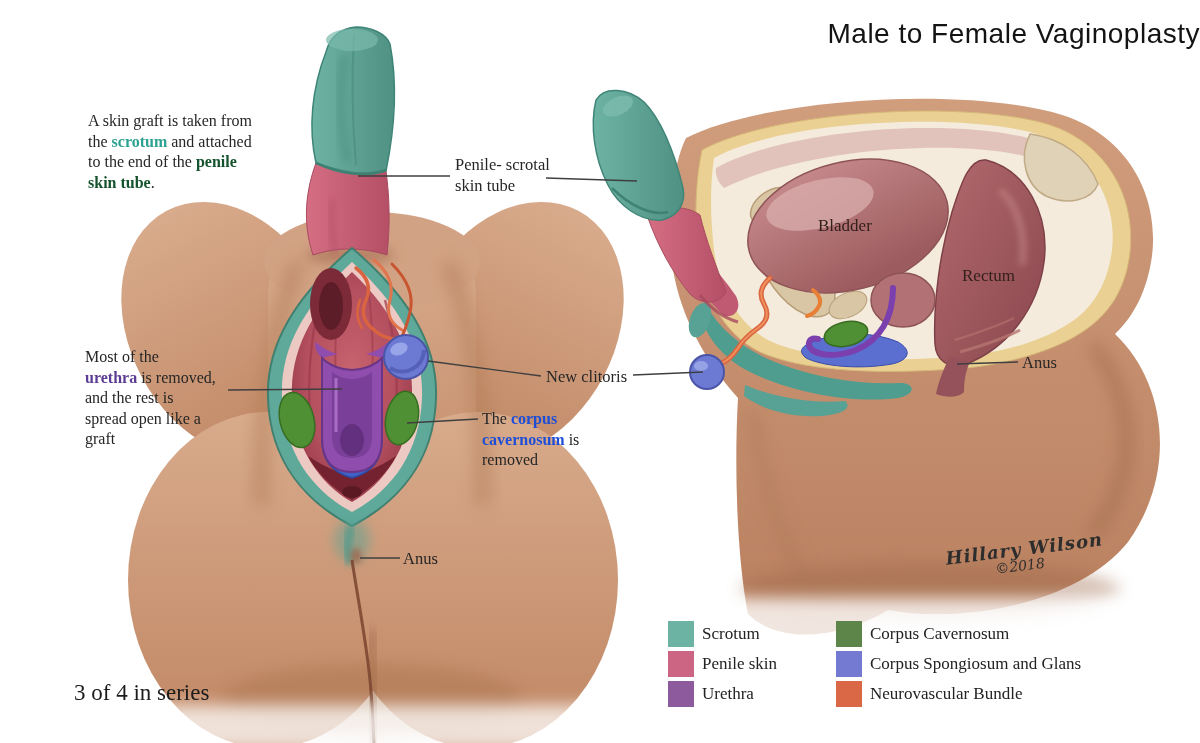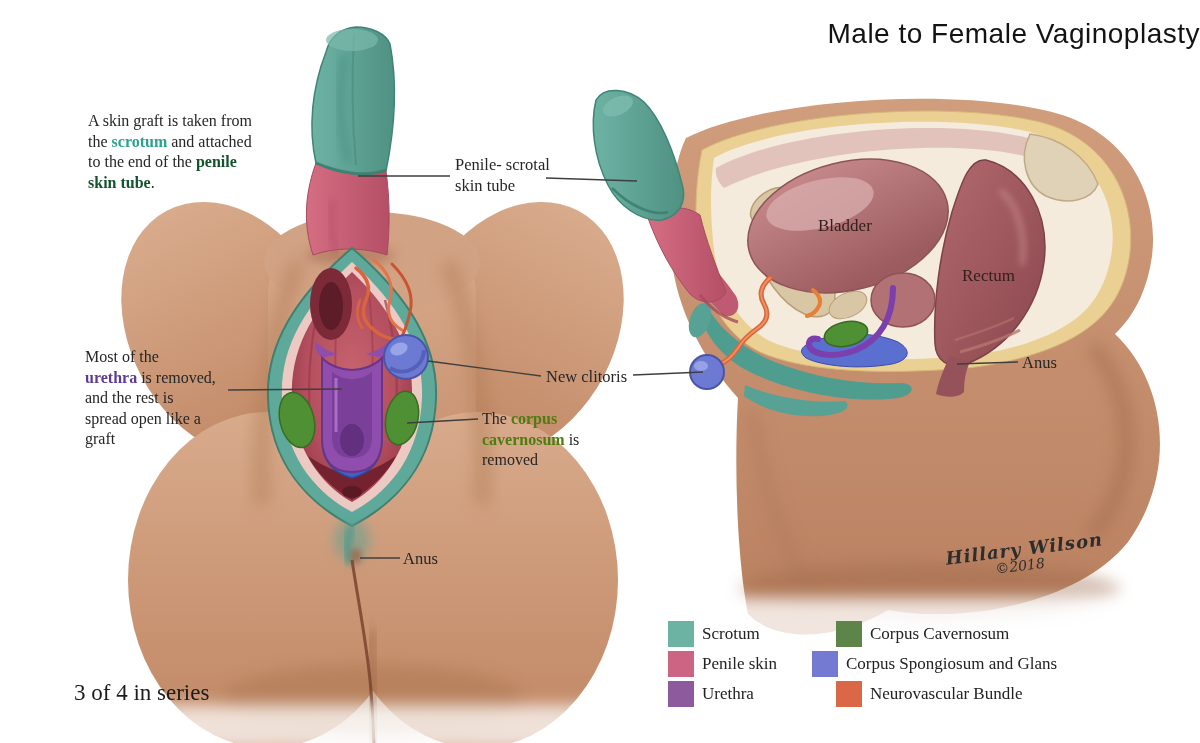--- a/index.html
+++ b/index.html
@@ -7,21 +7,21 @@
           font-family:"Liberation Serif",serif;color:#2a2a2a;}
   svg.art{position:absolute;left:0;top:0;}
   .title{position:absolute;left:0;right:0;top:18px;text-align:right;
          font-family:"Liberation Sans",sans-serif;font-size:28px;color:#131313;letter-spacing:.5px;}
   .note{position:absolute;font-size:16px;line-height:20.5px;color:#262626;}
   .nl{white-space:nowrap;}
   .hl{font-weight:bold;}
   .hl-teal{color:#2ba190;}
   .hl-pink{color:#14532d;}
   .hl-purple{color:#5c3c94;}
-  .hl-green{color:#4d7c0f;}
+  .hl-green{color:#1d4ed8;}
   .lbl{position:absolute;font-size:16.5px;line-height:21px;color:#262626;}
   .lbl-organ{position:absolute;font-size:17px;color:#33201b;}
   .series{position:absolute;left:74px;top:680px;font-size:23px;color:#1b1b1b;}
   .signature{position:absolute;left:946px;top:538px;transform:rotate(-7deg);color:#2d2d2d;}
   .sig-name{font-family:"DejaVu Serif",serif;font-style:italic;font-weight:bold;font-size:18px;letter-spacing:1px;}
   .sig-year{font-family:"DejaVu Serif",serif;font-style:italic;font-size:14px;margin-left:48px;margin-top:-2px;}
   .legend-item{position:absolute;height:27px;display:flex;align-items:center;gap:8px;}
   .swatch{width:26px;height:26px;flex:0 0 26px;}
   .legend-label{font-size:17px;color:#222;white-space:nowrap;}
 </style>
@@ -282,21 +282,21 @@
       <span class="legend-label">Penile skin</span>
     </div>
     <div class="legend-item" style="left:668px;top:680px;">
       <span class="swatch" style="background-color: rgb(141, 90, 157);"></span>
       <span class="legend-label">Urethra</span>
     </div>
     <div class="legend-item" style="left:836px;top:620px;">
       <span class="swatch" style="background-color: rgb(93, 133, 73);"></span>
       <span class="legend-label">Corpus Cavernosum</span>
     </div>
-    <div class="legend-item" style="left:812px;top:650px;">
+    <div class="legend-item" style="left:836px;top:650px;">
       <span class="swatch" style="background-color: rgb(116, 121, 210);"></span>
       <span class="legend-label">Corpus Spongiosum and Glans</span>
     </div>
     <div class="legend-item" style="left:836px;top:680px;">
       <span class="swatch" style="background-color: rgb(218, 103, 70);"></span>
       <span class="legend-label">Neurovascular Bundle</span>
     </div>
   </div>
 
   <div class="series">3 of 4 in series</div>

